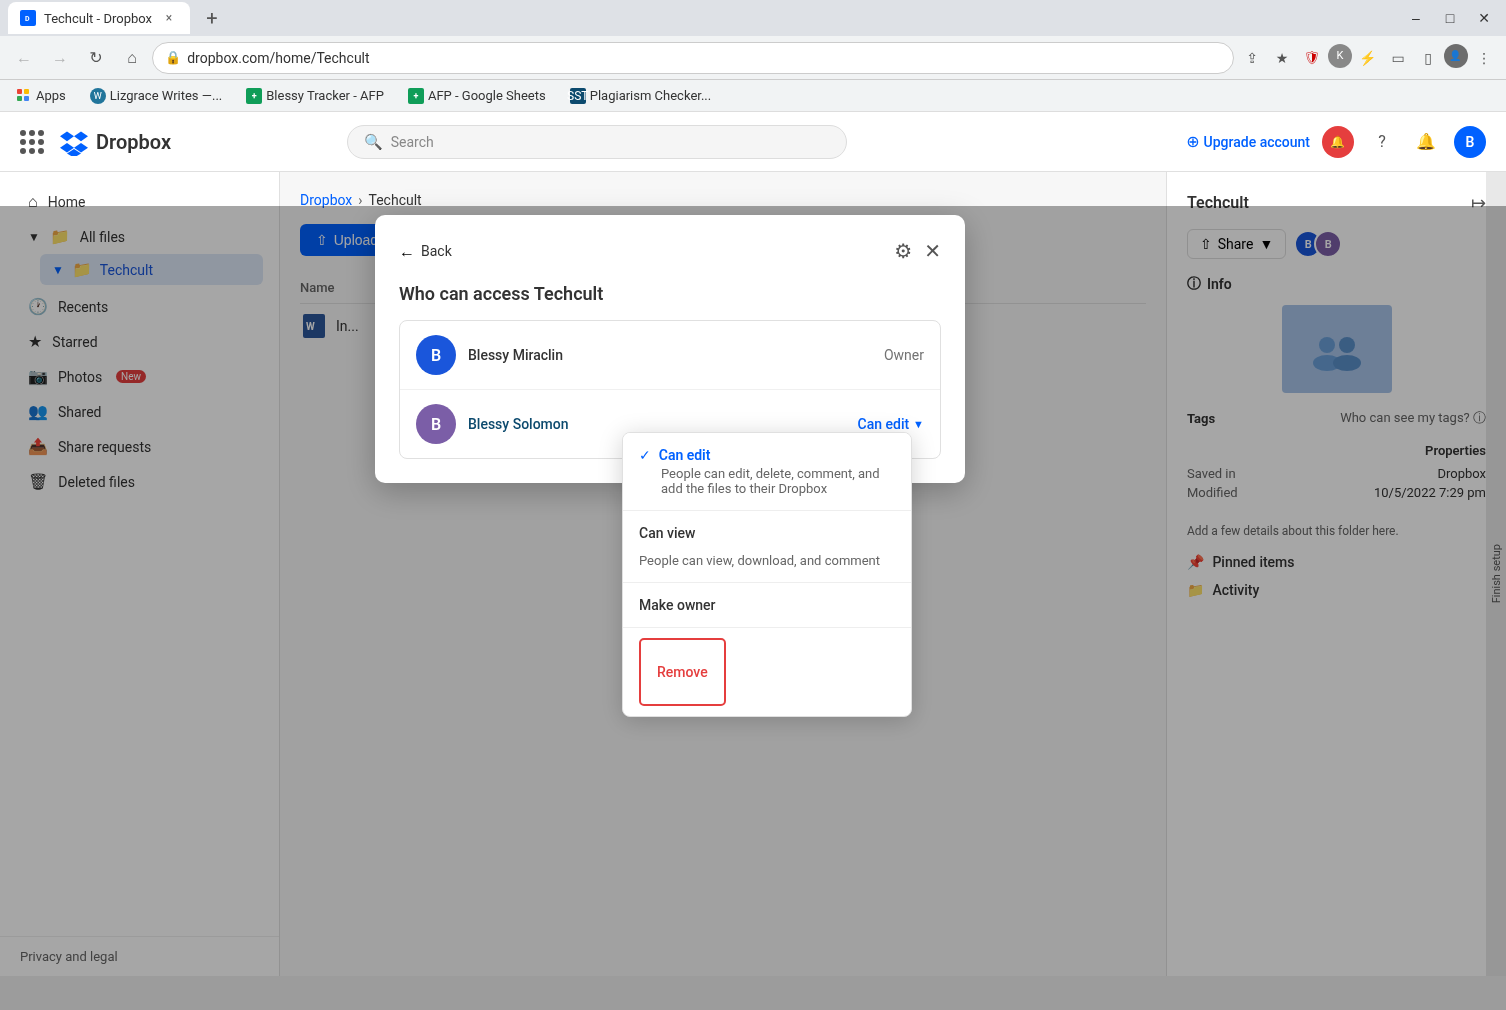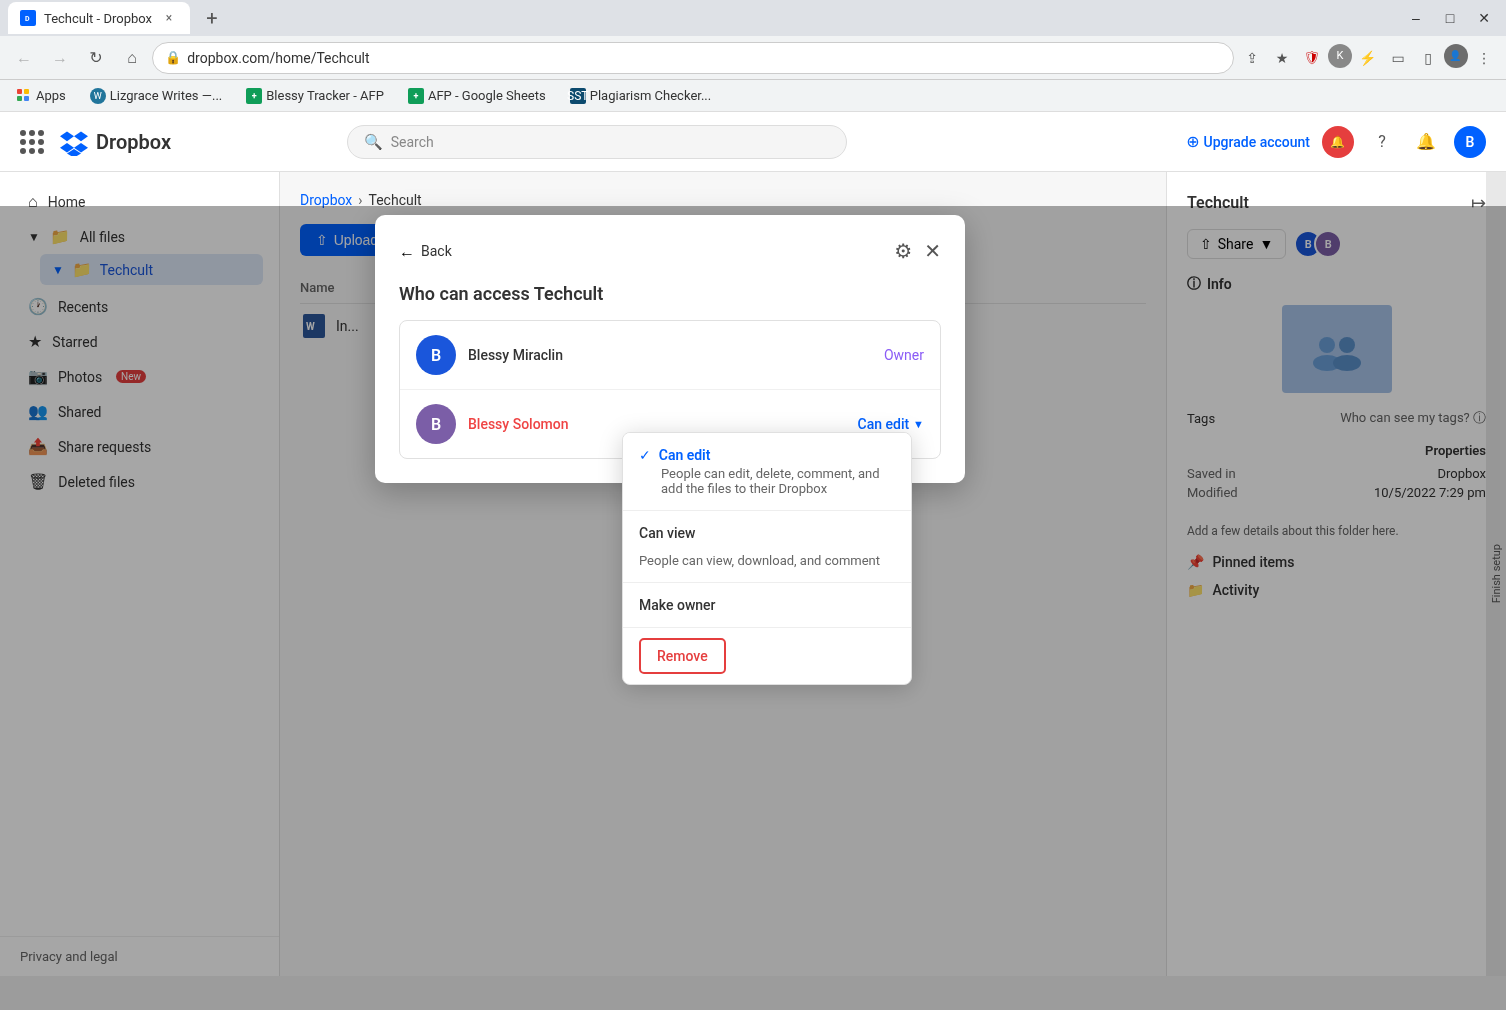--- a/index.html
+++ b/index.html
@@ -262,21 +262,21 @@
             <circle cx="40" cy="18" r="8" fill="#5a8fc8"></circle>
             <ellipse cx="20" cy="36" rx="14" ry="8" fill="#6a9fd8"></ellipse>
             <ellipse cx="40" cy="36" rx="14" ry="8" fill="#5a8fc8"></ellipse>
           </svg>
         </div>
       </div>
     </div>
 
     <div style="margin-bottom:16px;">
       <div style="display:flex;align-items:center;justify-content:space-between;margin-bottom:8px;">
-        <span style="font-size:13px;font-weight:400;color:#333;">Tags</span>
+        <span style="font-size:13px;font-weight:700;color:#333;">Tags</span>
         <span style="font-size:13px;color:#666;cursor:pointer;">
           <span>Who can see my tags?</span>
           <span> ⓘ</span>
         </span>
       </div>
     </div>
 
     <div style="margin-bottom:16px;font-size:13px;">
       <div style="font-weight:600;margin-bottom:8px;color:#333;text-align:right;">Properties</div>
       <div style="display:flex;justify-content:space-between;margin-bottom:4px;">
@@ -326,28 +326,28 @@
     <span>Techcult</span>
   </div>
 
   <div style="border:1px solid #e0e0e0;border-radius:8px;overflow:visible;">
 
     <div style="display:flex;align-items:center;gap:12px;padding:14px 16px;border-bottom:1px solid #f0f0f0;">
       <div style="width:40px;height:40px;border-radius:50%;background:#1a56db;display:flex;align-items:center;justify-content:center;flex-shrink:0;">
         <span style="color:white;font-size:16px;font-weight:600;">B</span>
       </div>
       <span style="flex:1;font-size:14px;color:#333;font-weight:500;">Blessy Miraclin</span>
-      <span style="font-size:14px;color:#8b5cf6;">Owner</span>
+      <span style="font-size:14px;color:#737373;">Owner</span>
     </div>
 
     <div style="display:flex;align-items:center;gap:12px;padding:14px 16px;">
       <div style="width:40px;height:40px;border-radius:50%;background:#7b5ea7;display:flex;align-items:center;justify-content:center;flex-shrink:0;">
         <span style="color:white;font-size:16px;font-weight:600;">B</span>
       </div>
-      <span style="flex:1;font-size:14px;color:#ef4444;font-weight:500;">Blessy Solomon</span>
+      <span style="flex:1;font-size:14px;color:#0c4a6e;font-weight:500;">Blessy Solomon</span>
       <div style="display:flex;align-items:center;gap:4px;color:#0061ff;font-size:14px;cursor:pointer;font-weight:500;">
         <span>Can edit</span>
         <span style="font-size:11px;">▼</span>
       </div>
     </div>
   </div>
 </div>
 
 <div style="position:fixed;left:622px;top:432px;width:290px;background:#fff;border-radius:8px;box-shadow:0 4px 24px rgba(0,0,0,0.18);z-index:300;overflow:hidden;border:1px solid #e0e0e0;">
 
@@ -368,17 +368,17 @@
 
   <div style="height:1px;background:#eee;"></div>
 
   <div style="padding:14px 16px;cursor:pointer;">
     <div style="font-size:14px;color:#333;font-weight:500;">Make owner</div>
   </div>
 
   <div style="height:1px;background:#eee;"></div>
 
   <div style="padding:10px 16px;cursor:pointer;">
-    <div style="border:2px solid #e53e3e;border-radius:5px;padding:8px 16px;color:#e53e3e;font-size:14px;font-weight:500;display:inline-block;cursor:pointer;">
+    <div style="border:2px solid #e53e3e;border-radius:5px;padding:24px 16px;color:#e53e3e;font-size:14px;font-weight:500;display:inline-block;cursor:pointer;">
       <span>Remove</span>
     </div>
   </div>
 </div>
 
 </body></html>

